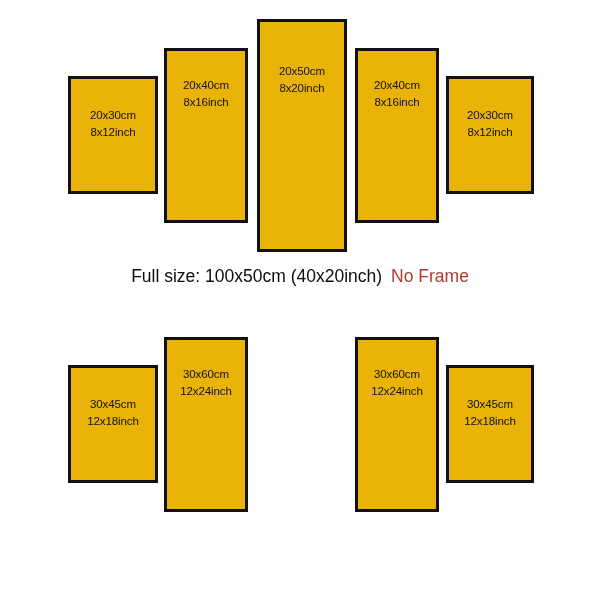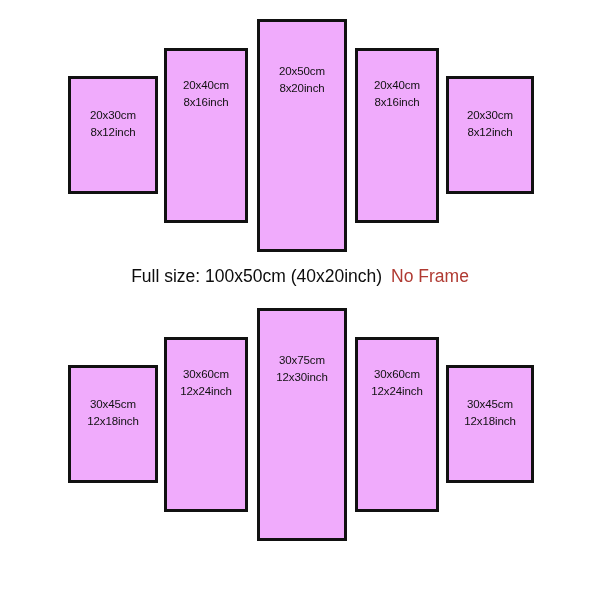--- a/index.html
+++ b/index.html
@@ -28,21 +28,21 @@
     width: 600px;
   }
   .panels {
     position: relative;
     width: 600px;
   }
   .panel {
     position: absolute;
     box-sizing: border-box;
     border: 3px solid #111111;
-    background: #f0abfc;
+    background: #eab308;
   }
   .panel-label {
     position: absolute;
     left: 0;
     right: 0;
     text-align: center;
     font-size: 11.5px;
     line-height: 17px;
     color: #111111;
     letter-spacing: -0.1px;
@@ -127,26 +127,20 @@
         </div>
       </div>
 
       <div class="panel" style="left: 164px; top: 48px; width: 84px; height: 175px; border-color: rgb(17, 17, 17);">
         <div class="panel-label" style="top:26px;">
           <span class="ln">30x60cm</span>
           <span class="ln">12x24inch</span>
         </div>
       </div>
 
-      <div class="panel" style="left: 257px; top: 19px; width: 90px; height: 233px; border-color: rgb(17, 17, 17);">
-        <div class="panel-label" style="top:41px;">
-          <span class="ln">30x75cm</span>
-          <span class="ln">12x30inch</span>
-        </div>
-      </div>
 
       <div class="panel" style="left: 355px; top: 48px; width: 84px; height: 175px; border-color: rgb(17, 17, 17);">
         <div class="panel-label" style="top:26px;">
           <span class="ln">30x60cm</span>
           <span class="ln">12x24inch</span>
         </div>
       </div>
 
       <div class="panel" style="left: 446px; top: 76px; width: 88px; height: 118px; border-color: rgb(17, 17, 17);">
         <div class="panel-label" style="top:28px;">

